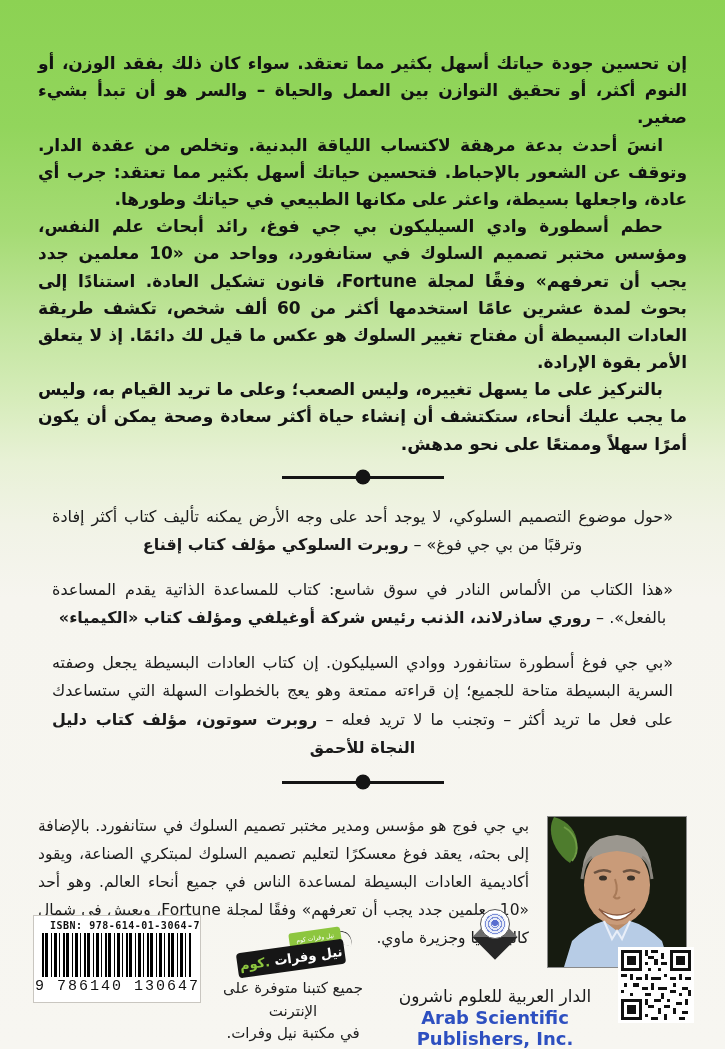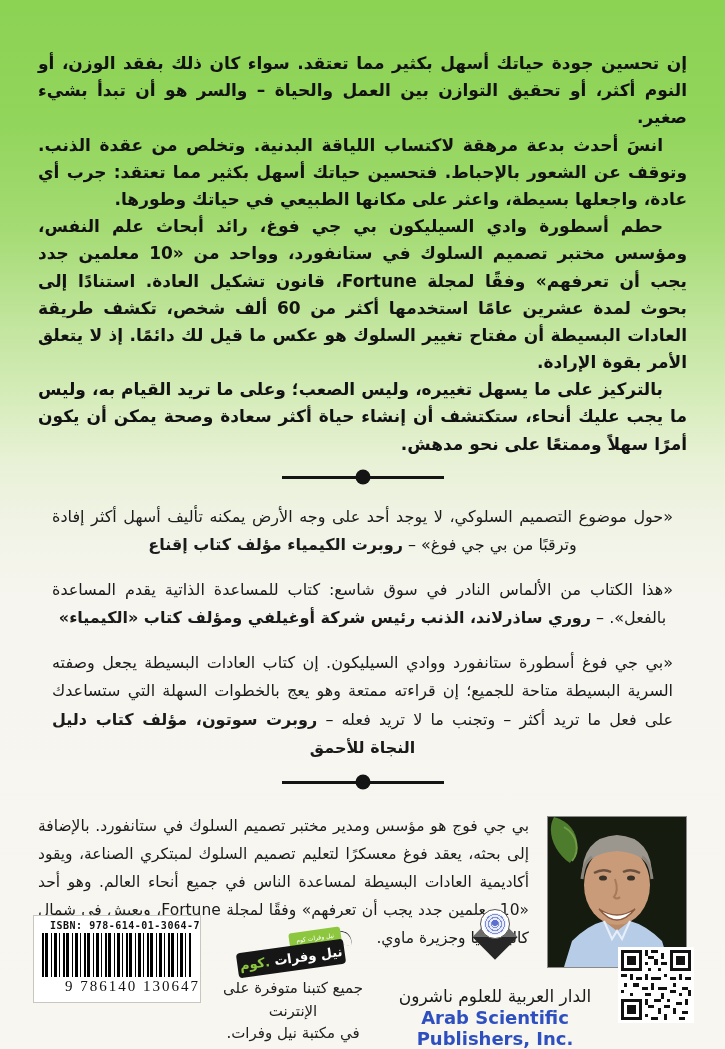--- a/index.html
+++ b/index.html
@@ -49,21 +49,21 @@
     letter-spacing:.5px;margin-top:4px;color:#111;
   }
   .bars{
     height:44px;margin:2px 8px 0 8px;
     background:repeating-linear-gradient(90deg,
       #000 0 2px,#fff 2px 3px,#000 3px 6px,#fff 6px 9px,
       #000 9px 10px,#fff 10px 12px,#000 12px 15px,#fff 15px 17px,
       #000 17px 18px,#fff 18px 21px);
   }
   .isbn-digits{
-    font-family:Liberation Serif, serif;font-size:15px;color:#111;
+    font-family:Liberation Mono, monospace;font-size:15px;color:#111;
     letter-spacing:2px;margin-top:1px;
   }
   
   .nwf{position:absolute;left:222px;top:26px;width:142px;text-align:center;}
   .nwf-tags{position:relative;width:116px;height:48px;margin:0 auto;}
   .nwf-tag-green{
     position:absolute;right:10px;top:1px;width:52px;height:15px;background:#8dc63f;
     border-radius:3px;transform:rotate(-8deg);color:#fff;font-size:6px;line-height:15px;
     direction:rtl;overflow:hidden;
   }
@@ -101,31 +101,31 @@
   
   .qr{position:absolute;left:618px;top:44px;width:76px;height:76px;background:#fff;}
 </style>
 </head>
 <body>
 
 <div class="page">
 
   <section class="synopsis">
     <p>إن تحسين جودة حياتك أسهل بكثير مما تعتقد. سواء كان ذلك بفقد الوزن، أو النوم أكثر، أو تحقيق التوازن بين العمل والحياة – والسر هو أن تبدأ بشيء صغير.</p>
-    <p class="indent">انسَ أحدث بدعة مرهقة لاكتساب اللياقة البدنية. وتخلص من عقدة الذنب. وتوقف عن الشعور بالإحباط. فتحسين حياتك أسهل بكثير مما تعتقد: جرب أي عادة، واجعلها بسيطة، واعثر على مكانها الطبيعي في حياتك وطورها.</p>
+    <p class="indent">انسَ أحدث بدعة مرهقة لاكتساب اللياقة البدنية. وتخلص من عقدة الدار. وتوقف عن الشعور بالإحباط. فتحسين حياتك أسهل بكثير مما تعتقد: جرب أي عادة، واجعلها بسيطة، واعثر على مكانها الطبيعي في حياتك وطورها.</p>
     <p class="indent">حطم أسطورة وادي السيليكون بي جي فوغ، رائد أبحاث علم النفس، ومؤسس مختبر تصميم السلوك في ستانفورد، وواحد من «10 معلمين جدد يجب أن تعرفهم» وفقًا لمجلة Fortune، قانون تشكيل العادة. استنادًا إلى بحوث لمدة عشرين عامًا استخدمها أكثر من 60 ألف شخص، تكشف طريقة العادات البسيطة أن مفتاح تغيير السلوك هو عكس ما قيل لك دائمًا. إذ لا يتعلق الأمر بقوة الإرادة.</p>
     <p class="indent">بالتركيز على ما يسهل تغييره، وليس الصعب؛ وعلى ما تريد القيام به، وليس ما يجب عليك أنحاء، ستكتشف أن إنشاء حياة أكثر سعادة وصحة يمكن أن يكون أمرًا سهلاً وممتعًا على نحو مدهش.</p>
   </section>
 
   <div class="divider">
     <span class="dot"></span>
   </div>
 
   <section class="quotes">
-    <p class="quote"><span>«حول موضوع التصميم السلوكي، لا يوجد أحد على وجه الأرض يمكنه تأليف أسهل أكثر إفادة وترقبًا من بي جي فوغ» – </span><span class="attr">روبرت الكيمياء مؤلف كتاب إقناع</span></p>
+    <p class="quote"><span>«حول موضوع التصميم السلوكي، لا يوجد أحد على وجه الأرض يمكنه تأليف كتاب أكثر إفادة وترقبًا من بي جي فوغ» – </span><span class="attr">روبرت السلوكي مؤلف كتاب إقناع</span></p>
     <p class="quote"><span>«هذا الكتاب من الألماس النادر في سوق شاسع: كتاب للمساعدة الذاتية يقدم المساعدة بالفعل». – </span><span class="attr">روري ساذرلاند، الذنب رئيس شركة أوغيلفي ومؤلف كتاب «الكيمياء»</span></p>
     <p class="quote"><span>«بي جي فوغ أسطورة ستانفورد ووادي السيليكون. إن كتاب العادات البسيطة يجعل وصفته السرية البسيطة متاحة للجميع؛ إن قراءته ممتعة وهو يعج بالخطوات السهلة التي ستساعدك على فعل ما تريد أكثر – وتجنب ما لا تريد فعله – </span><span class="attr">روبرت سوتون، مؤلف كتاب دليل النجاة للأحمق</span></p>
   </section>
 
   <div class="divider">
     <span class="dot"></span>
   </div>
 
   <section class="bio">
     <div class="bio-photo">

